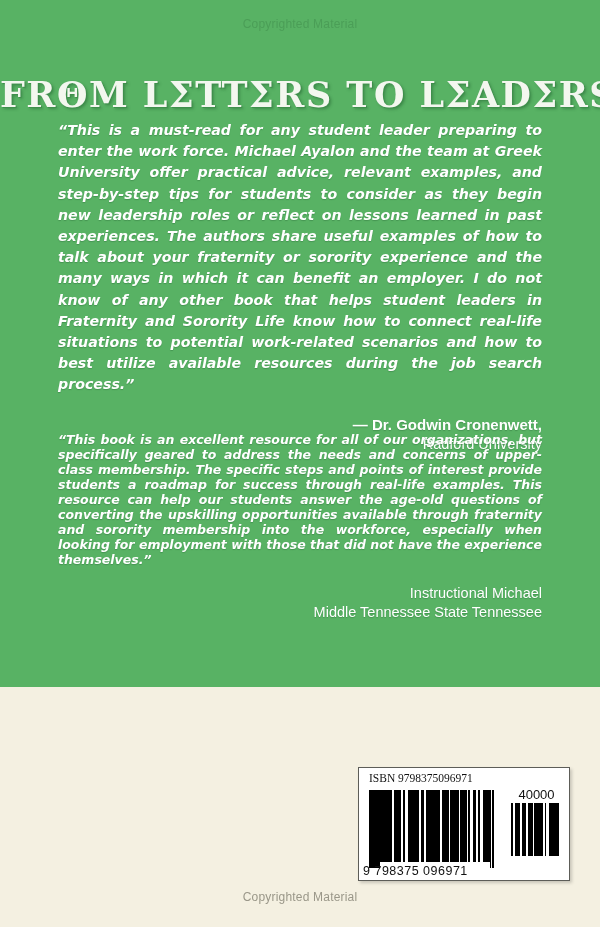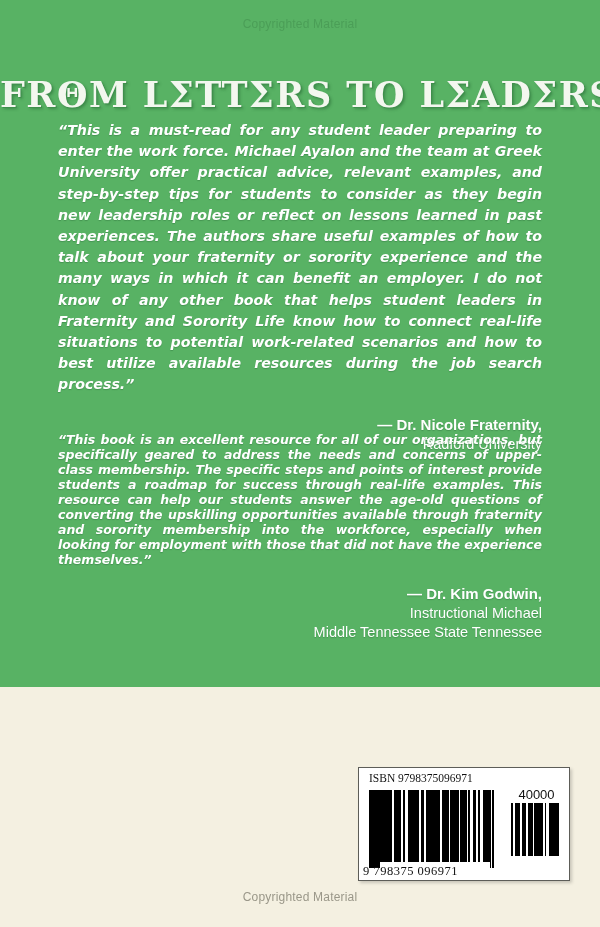--- a/index.html
+++ b/index.html
@@ -158,21 +158,21 @@
     text-align: center;
     font-family: "Liberation Sans", sans-serif;
     font-size: 13px;
     color: #111111;
   }
   .ean-digits {
     position: absolute;
     left: 4px;
     top: 96px;
     width: 204px;
-    font-family: Liberation Serif, serif;
+    font-family: Liberation Sans, sans-serif;
     font-size: 12.5px;
     color: #111111;
     letter-spacing: 0.5px;
   }
   .bar {
     position: absolute;
     top: 0;
     background: #000000;
     height: 100%;
   }
@@ -186,29 +186,28 @@
   <div class="green-panel"></div>
   <div class="cream-panel"></div>
 
   <div class="copyright-top">Copyrighted Material</div>
 
   <div class="title">FRΘM LΣTTΣRS TO LΣADΣRS</div>
 
   <div class="quote-block" id="quote-1">
     <div class="quote-text">“This is a must-read for any student leader preparing to enter the work force. Michael Ayalon and the team at Greek University offer practical advice, relevant examples, and step-by-step tips for students to consider as they begin new leadership roles or reflect on lessons learned in past experiences. The authors share useful examples of how to talk about your fraternity or sorority experience and the many ways in which it can benefit an employer. I do not know of any other book that helps student leaders in Fraternity and Sorority Life know how to connect real-life situations to potential work-related scenarios and how to best utilize available resources during the job search process.”</div>
     <div class="attribution">
-      <div class="attr-name">— Dr. Nicole Fraternity,</div>
+      <div class="attr-name">— Dr. Godwin Cronenwett,</div>
       <div class="attr-line">Radford University</div>
     </div>
   </div>
 
   <div class="quote-block" id="quote-2">
     <div class="quote-text">“This book is an excellent resource for all of our organizations, but specifically geared to address the needs and concerns of upper-class membership. The specific steps and points of interest provide students a roadmap for success through real-life examples. This resource can help our students answer the age-old questions of converting the upskilling opportunities available through fraternity and sorority membership into the workforce, especially when looking for employment with those that did not have the experience themselves.”</div>
     <div class="attribution">
-      <div class="attr-name">— Dr. Kim Godwin,</div>
       <div class="attr-line">Instructional Michael</div>
       <div class="attr-line">Middle Tennessee State Tennessee</div>
     </div>
   </div>
 
   <div class="barcode-box">
     <div class="isbn-label">ISBN 9798375096971</div>
     <div class="price-label">40000</div>
     <div class="ean-main" id="ean-main">
         <div class="bar guard" style="left: 0px; width: 2px;"></div>

